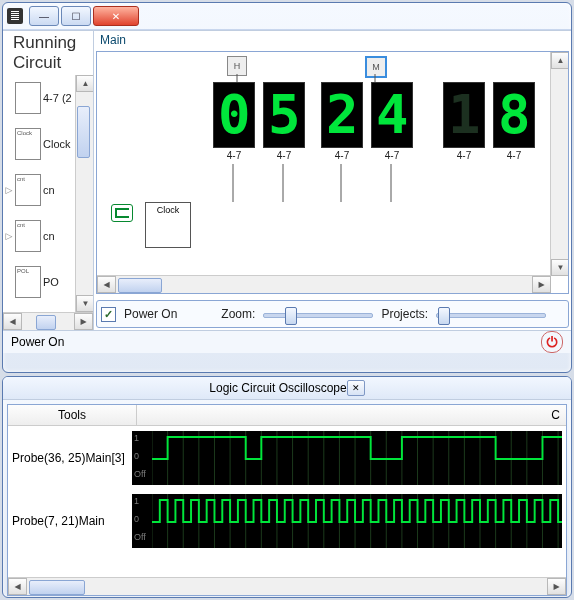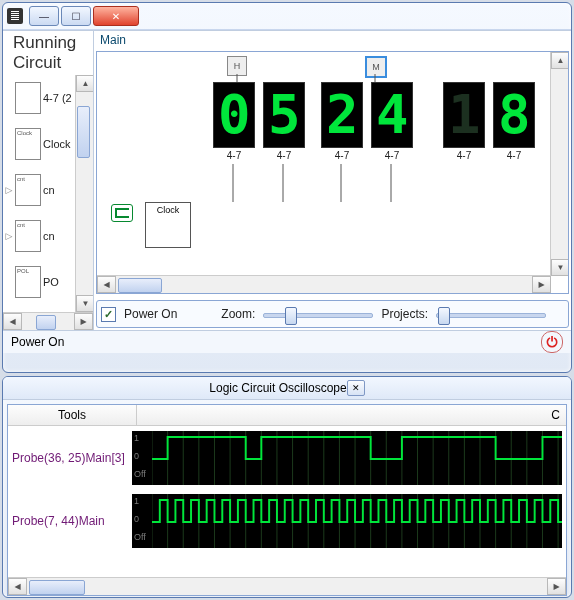--- a/index.html
+++ b/index.html
@@ -53,21 +53,21 @@
 .power-icon{width:20px;height:20px;border:1px solid #c66;border-radius:10px;display:flex;align-items:center;justify-content:center;color:#d22;font-weight:bold;font-size:14px}
 
 .osc-window{left:2px;top:376px;width:570px;height:222px}
 .osc-titlebar{height:22px;display:flex;align-items:center;justify-content:center;padding:0 6px;background:linear-gradient(#f2f7ff,#dfe9f8);border-bottom:1px solid #c0cde0;border-radius:5px 5px 0 0;font-size:12px}
 .osc-close{width:16px;height:14px;border:1px solid #7f98c5;background:linear-gradient(#fafcff,#d7e3f5);font-size:9px;display:flex;align-items:center;justify-content:center;border-radius:2px}
 .osc-body{background:#fff;margin:4px;border:1px solid #8aa6d4;height:calc(100% - 22px - 8px);display:flex;flex-direction:column}
 .osc-header-row{display:flex;border-bottom:1px solid #ccc;background:linear-gradient(#fdfdfd,#eee)}
 .osc-col1{width:116px;padding:3px 6px;border-right:1px solid #ccc;text-align:center}
 .osc-col2{flex:1;padding:3px 6px;overflow:hidden}
 .osc-row{display:flex;height:63px;align-items:center}
-.osc-probe-name{width:116px;padding:0 4px;color:#701a75;font-size:12px}
+.osc-probe-name{width:116px;padding:0 4px;color:#000000;font-size:12px}
 .osc-wave{flex:1;height:54px;background:#000;position:relative;margin:4px 4px 4px 0}
 .osc-wave .ylab{position:absolute;left:2px;color:#7a7a7a;font-size:9px}
 .osc-wave svg{position:absolute;left:20px;right:0;top:0;bottom:0;width:calc(100% - 20px);height:100%}
 .osc-wave .grid line{stroke:#1c3a1c;stroke-width:1}
 .osc-wave .sig{stroke:#00e63b;stroke-width:2;fill:none}
 </style>
 </head>
 <body>
 
 <div class="window main-window">
@@ -282,21 +282,21 @@
               <line x1="384" y1="0" x2="384" y2="54"></line>
               <line x1="400" y1="0" x2="400" y2="54"></line>
               <line x1="416" y1="0" x2="416" y2="54"></line>
             </g>
           <polyline class="sig" points="0,28 16,28 16,6 96,6 96,28 112,28 112,6 224,6 224,28 256,28 256,6 352,6 352,28 400,28 400,6 420,6"></polyline>
         </svg>
       </div>
     </div>
 
     <div class="osc-row">
-      <div class="osc-probe-name">Probe(7, 44)Main</div>
+      <div class="osc-probe-name">Probe(7, 21)Main</div>
       <div class="osc-wave">
         <span class="ylab" style="top:2px">1</span>
         <span class="ylab" style="top:20px">0</span>
         <span class="ylab" style="top:38px">Off</span>
         <svg viewBox="0 0 420 54" preserveAspectRatio="none">
           <g class="grid">
               <line x1="0" y1="0" x2="0" y2="54"></line>
               <line x1="16" y1="0" x2="16" y2="54"></line>
               <line x1="32" y1="0" x2="32" y2="54"></line>
               <line x1="48" y1="0" x2="48" y2="54"></line>

